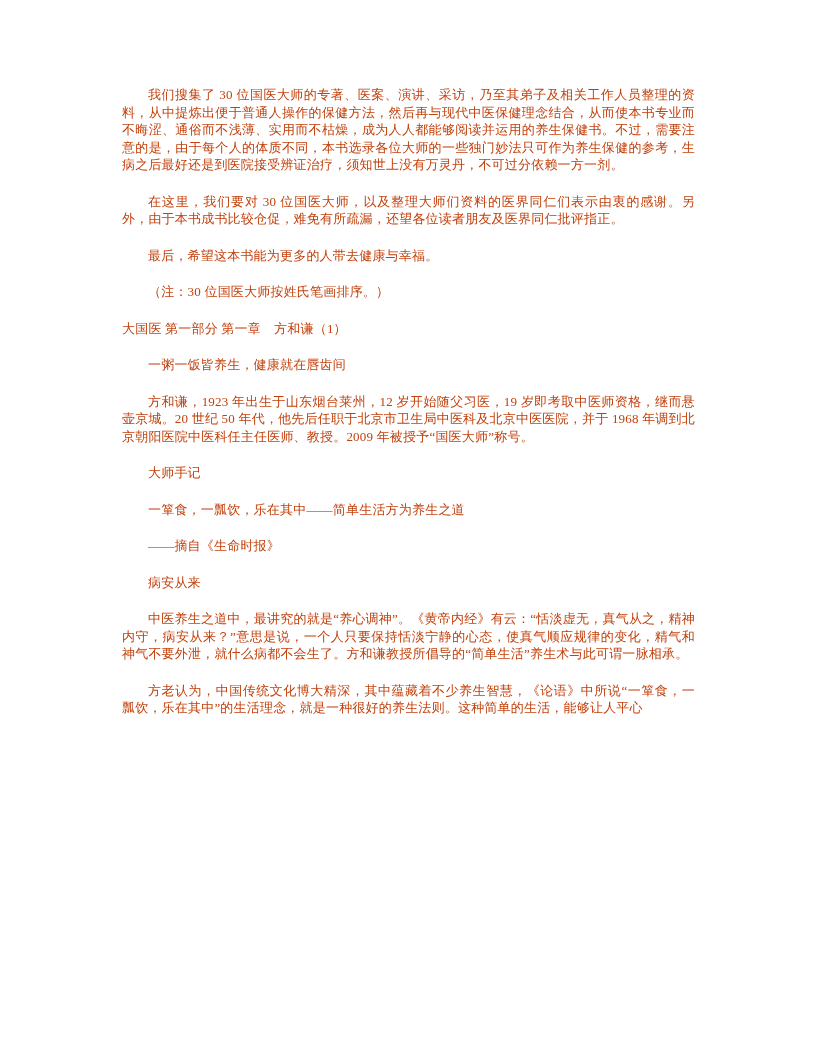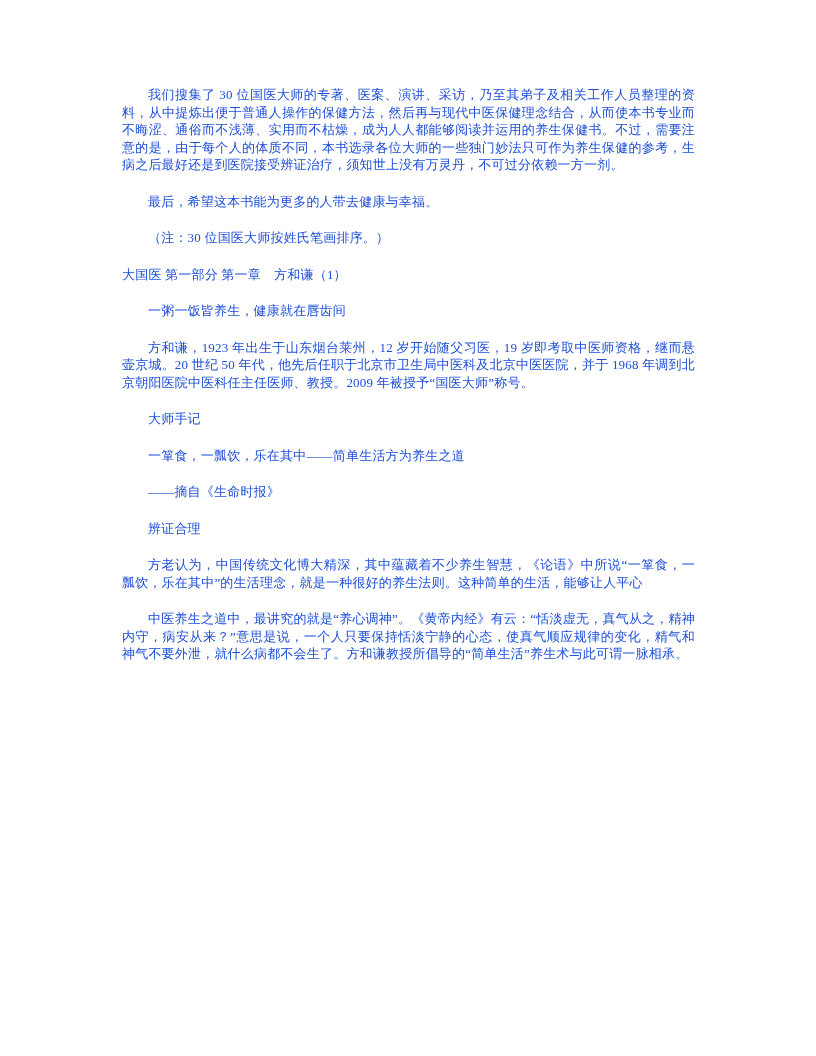--- a/index.html
+++ b/index.html
@@ -10,21 +10,21 @@
   .page {
     position: relative;
     width: 816px;
     height: 1056px;
     margin: 0 auto;
     background: #ffffff;
     box-sizing: border-box;
     padding: 86px 121px 40px 122px;
     overflow: hidden;
     font-family: "Liberation Serif", "DejaVu Serif", serif;
-    color: #1d4ed8;
+    color: #c2410c;
   }
   .content p {
     margin: 0 0 19px 0;
     font-size: 13px;
     line-height: 17.5px;
     text-align: justify;
     letter-spacing: 0.2px;
     word-break: break-all;
   }
   .content p.para {
@@ -33,25 +33,26 @@
   .content p.heading {
     text-indent: 0;
   }
 </style>
 </head>
 <body>
 
 <div class="page">
   <div class="content" id="content">
       <p class="para">我们搜集了 30 位国医大师的专著、医案、演讲、采访，乃至其弟子及相关工作人员整理的资料，从中提炼出便于普通人操作的保健方法，然后再与现代中医保健理念结合，从而使本书专业而不晦涩、通俗而不浅薄、实用而不枯燥，成为人人都能够阅读并运用的养生保健书。不过，需要注意的是，由于每个人的体质不同，本书选录各位大师的一些独门妙法只可作为养生保健的参考，生病之后最好还是到医院接受辨证治疗，须知世上没有万灵丹，不可过分依赖一方一剂。</p>
+      <p class="para">在这里，我们要对 30 位国医大师，以及整理大师们资料的医界同仁们表示由衷的感谢。另外，由于本书成书比较仓促，难免有所疏漏，还望各位读者朋友及医界同仁批评指正。</p>
       <p class="para">最后，希望这本书能为更多的人带去健康与幸福。</p>
       <p class="para">（注：30 位国医大师按姓氏笔画排序。）</p>
       <p class="heading">大国医 第一部分 第一章　方和谦（1）</p>
       <p class="para">一粥一饭皆养生，健康就在唇齿间</p>
       <p class="para">方和谦，1923 年出生于山东烟台莱州，12 岁开始随父习医，19 岁即考取中医师资格，继而悬壶京城。20 世纪 50 年代，他先后任职于北京市卫生局中医科及北京中医医院，并于 1968 年调到北京朝阳医院中医科任主任医师、教授。2009 年被授予“国医大师”称号。</p>
       <p class="para">大师手记</p>
       <p class="para">一箪食，一瓢饮，乐在其中——简单生活方为养生之道</p>
       <p class="para">——摘自《生命时报》</p>
-      <p class="para">辨证合理</p>
+      <p class="para">病安从来</p>
+      <p class="para">中医养生之道中，最讲究的就是“养心调神”。《黄帝内经》有云：“恬淡虚无，真气从之，精神内守，病安从来？”意思是说，一个人只要保持恬淡宁静的心态，使真气顺应规律的变化，精气和神气不要外泄，就什么病都不会生了。方和谦教授所倡导的“简单生活”养生术与此可谓一脉相承。</p>
       <p class="para">方老认为，中国传统文化博大精深，其中蕴藏着不少养生智慧，《论语》中所说“一箪食，一瓢饮，乐在其中”的生活理念，就是一种很好的养生法则。这种简单的生活，能够让人平心</p>
-      <p class="para">中医养生之道中，最讲究的就是“养心调神”。《黄帝内经》有云：“恬淡虚无，真气从之，精神内守，病安从来？”意思是说，一个人只要保持恬淡宁静的心态，使真气顺应规律的变化，精气和神气不要外泄，就什么病都不会生了。方和谦教授所倡导的“简单生活”养生术与此可谓一脉相承。</p>
     </div>
 </div>
 
 </body></html>

